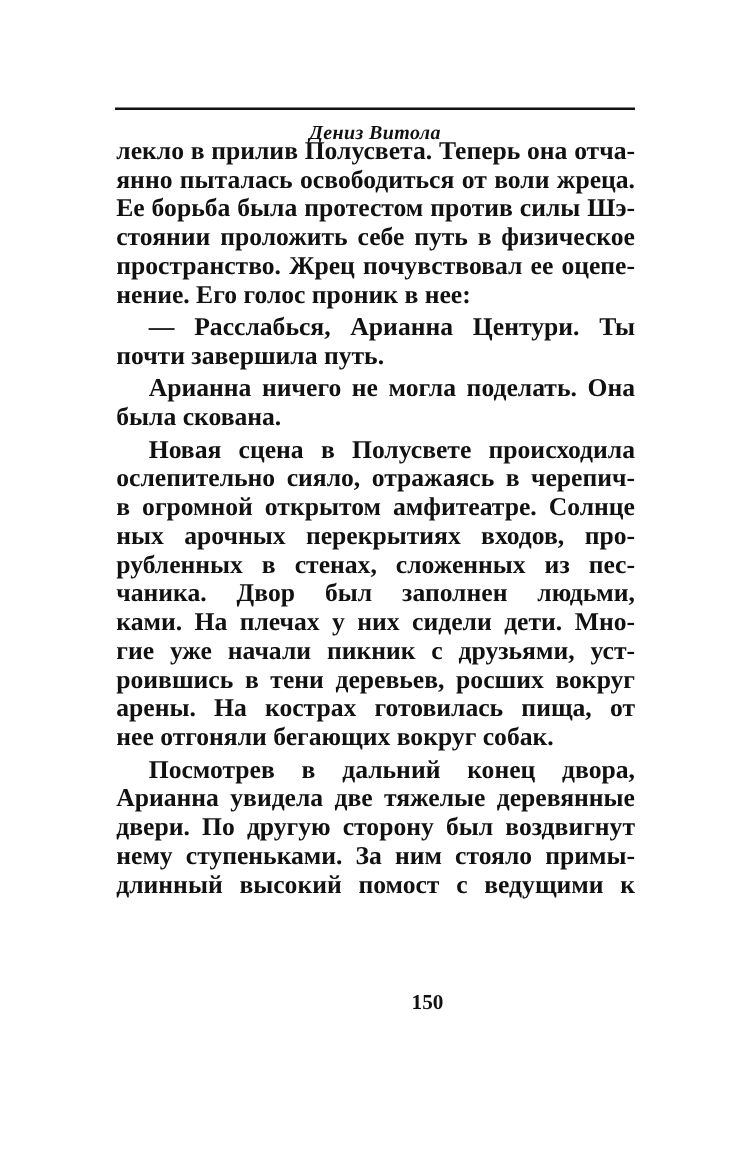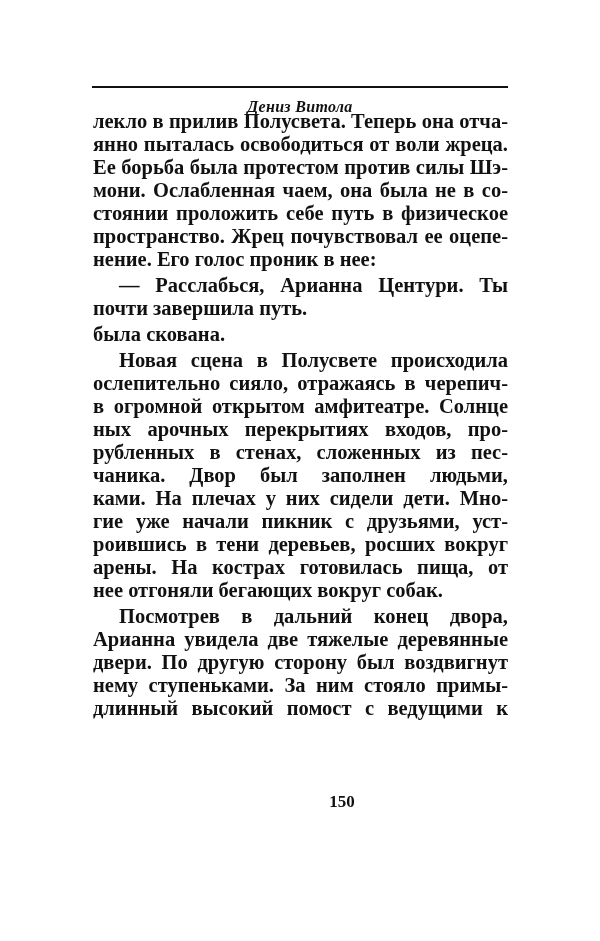--- a/index.html
+++ b/index.html
@@ -81,32 +81,32 @@
 
 <div class="running-head">Дениз Витола</div>
 <div class="head-rule"></div>
 
 <div class="body-text">
 
   <div class="para no-indent">
     <span class="line first">лекло в прилив Полусвета. Теперь она отча-</span>
     <span class="line">янно пыталась освободиться от воли жреца.</span>
     <span class="line">Ее борьба была протестом против силы Шэ-</span>
-    <span class="line">мони. Ослабленная чаем, она была не в со-</span>
     <span class="line">стоянии проложить себе путь в физическое</span>
     <span class="line">пространство. Жрец почувствовал ее оцепе-</span>
     <span class="line last">нение. Его голос проник в нее:</span>
   </div>
 
   <div class="para">
     <span class="line first">— Расслабься, Арианна Центури. Ты</span>
     <span class="line last">почти завершила путь.</span>
   </div>
 
   <div class="para">
+    <span class="line first">Арианна ничего не могла поделать. Она</span>
     <span class="line last">была скована.</span>
   </div>
 
   <div class="para">
     <span class="line first">Новая сцена в Полусвете происходила</span>
     <span class="line">ослепительно сияло, отражаясь в черепич-</span>
     <span class="line">в огромной открытом амфитеатре. Солнце</span>
     <span class="line">ных арочных перекрытиях входов, про-</span>
     <span class="line">рубленных в стенах, сложенных из пес-</span>
     <span class="line">чаника. Двор был заполнен людьми,</span>

